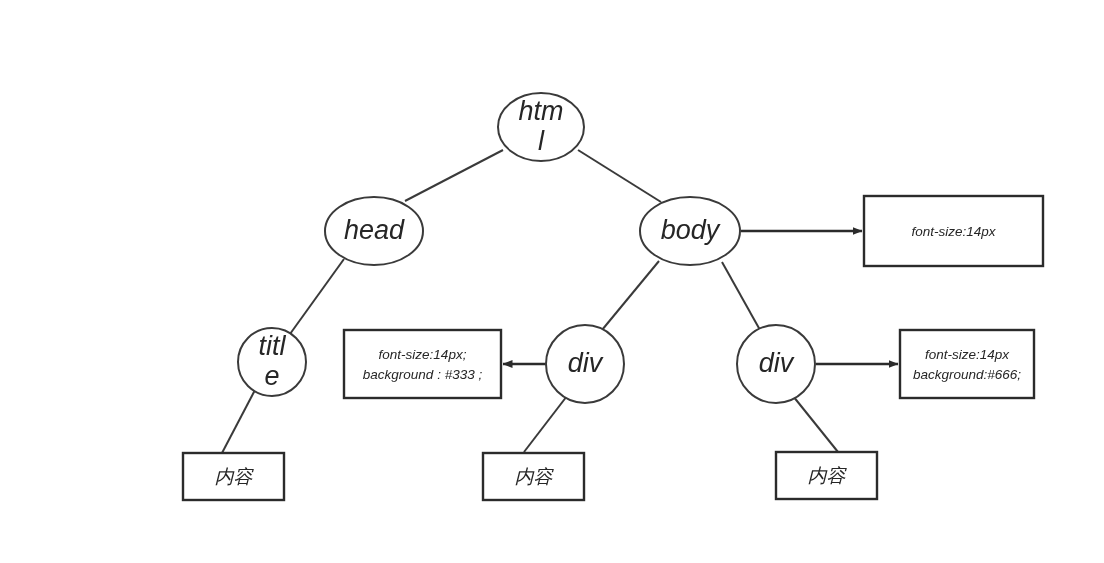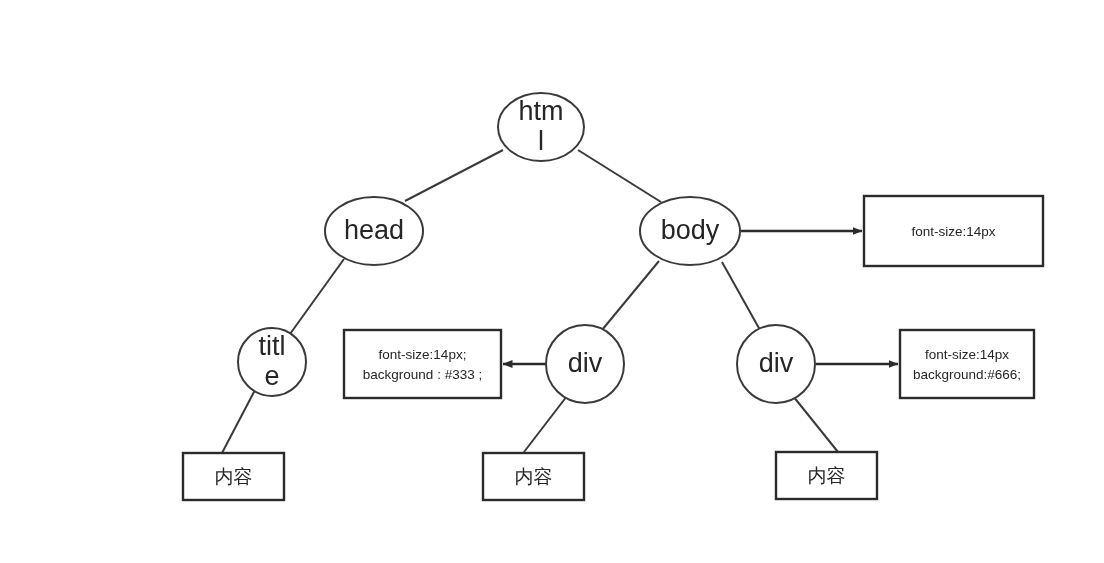--- a/index.html
+++ b/index.html
@@ -11,20 +11,21 @@
     width: 1104px;
     height: 563px;
     font-family: "Liberation Sans", "DejaVu Sans", sans-serif;
     overflow: hidden;
   }
   #diagram-canvas {
     position: relative;
     width: 1104px;
     height: 563px;
     background: #ffffff;
+    font-style: italic;
   }
   svg#dom-tree-svg {
     display: block;
     width: 1104px;
     height: 563px;
   }
   .edge-line {
     stroke: #3a3a3a;
     stroke-width: 2;
     fill: none;

